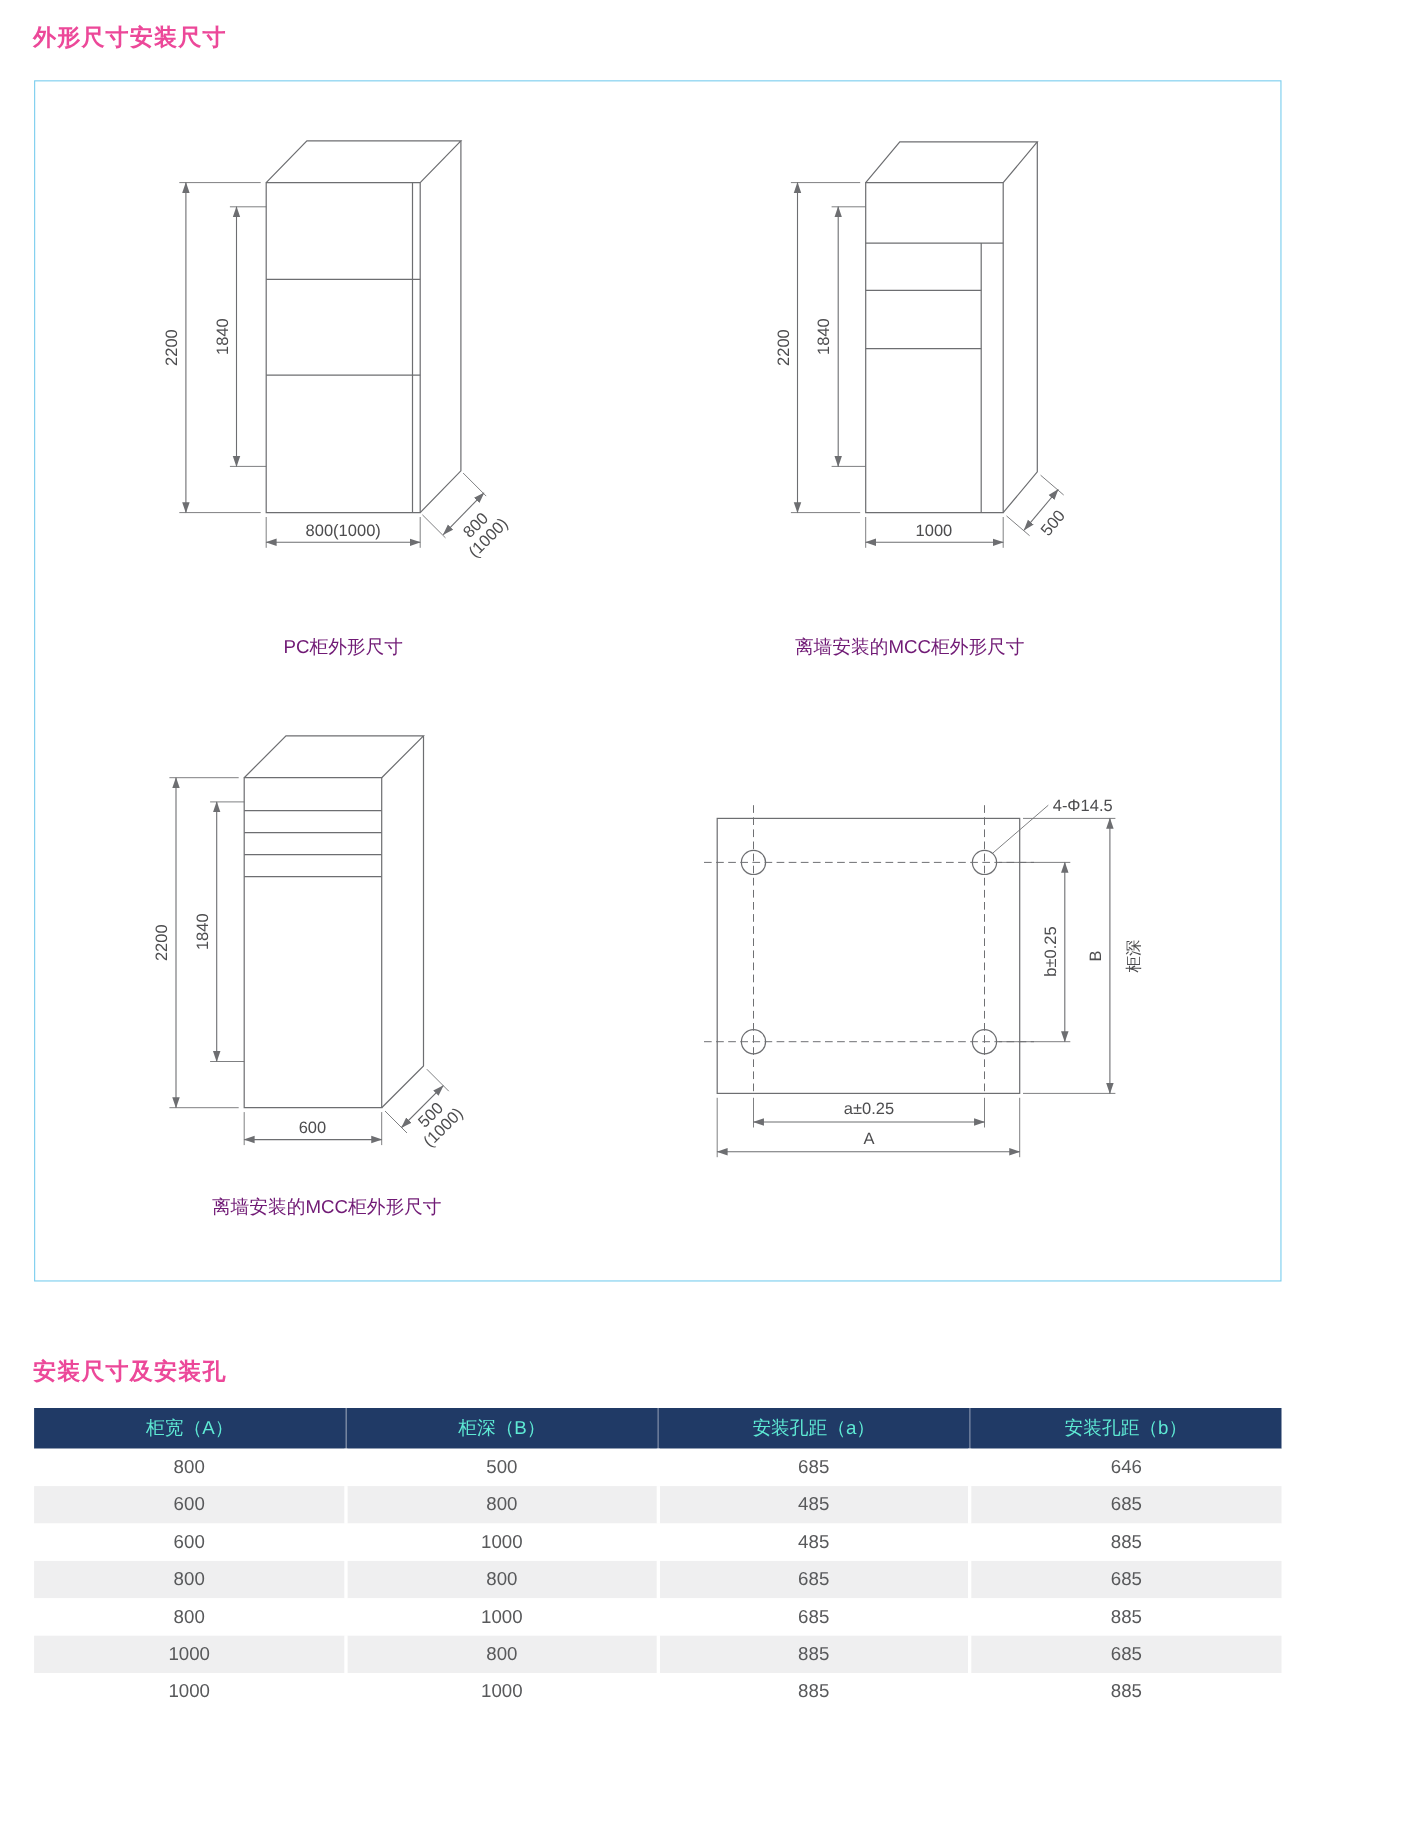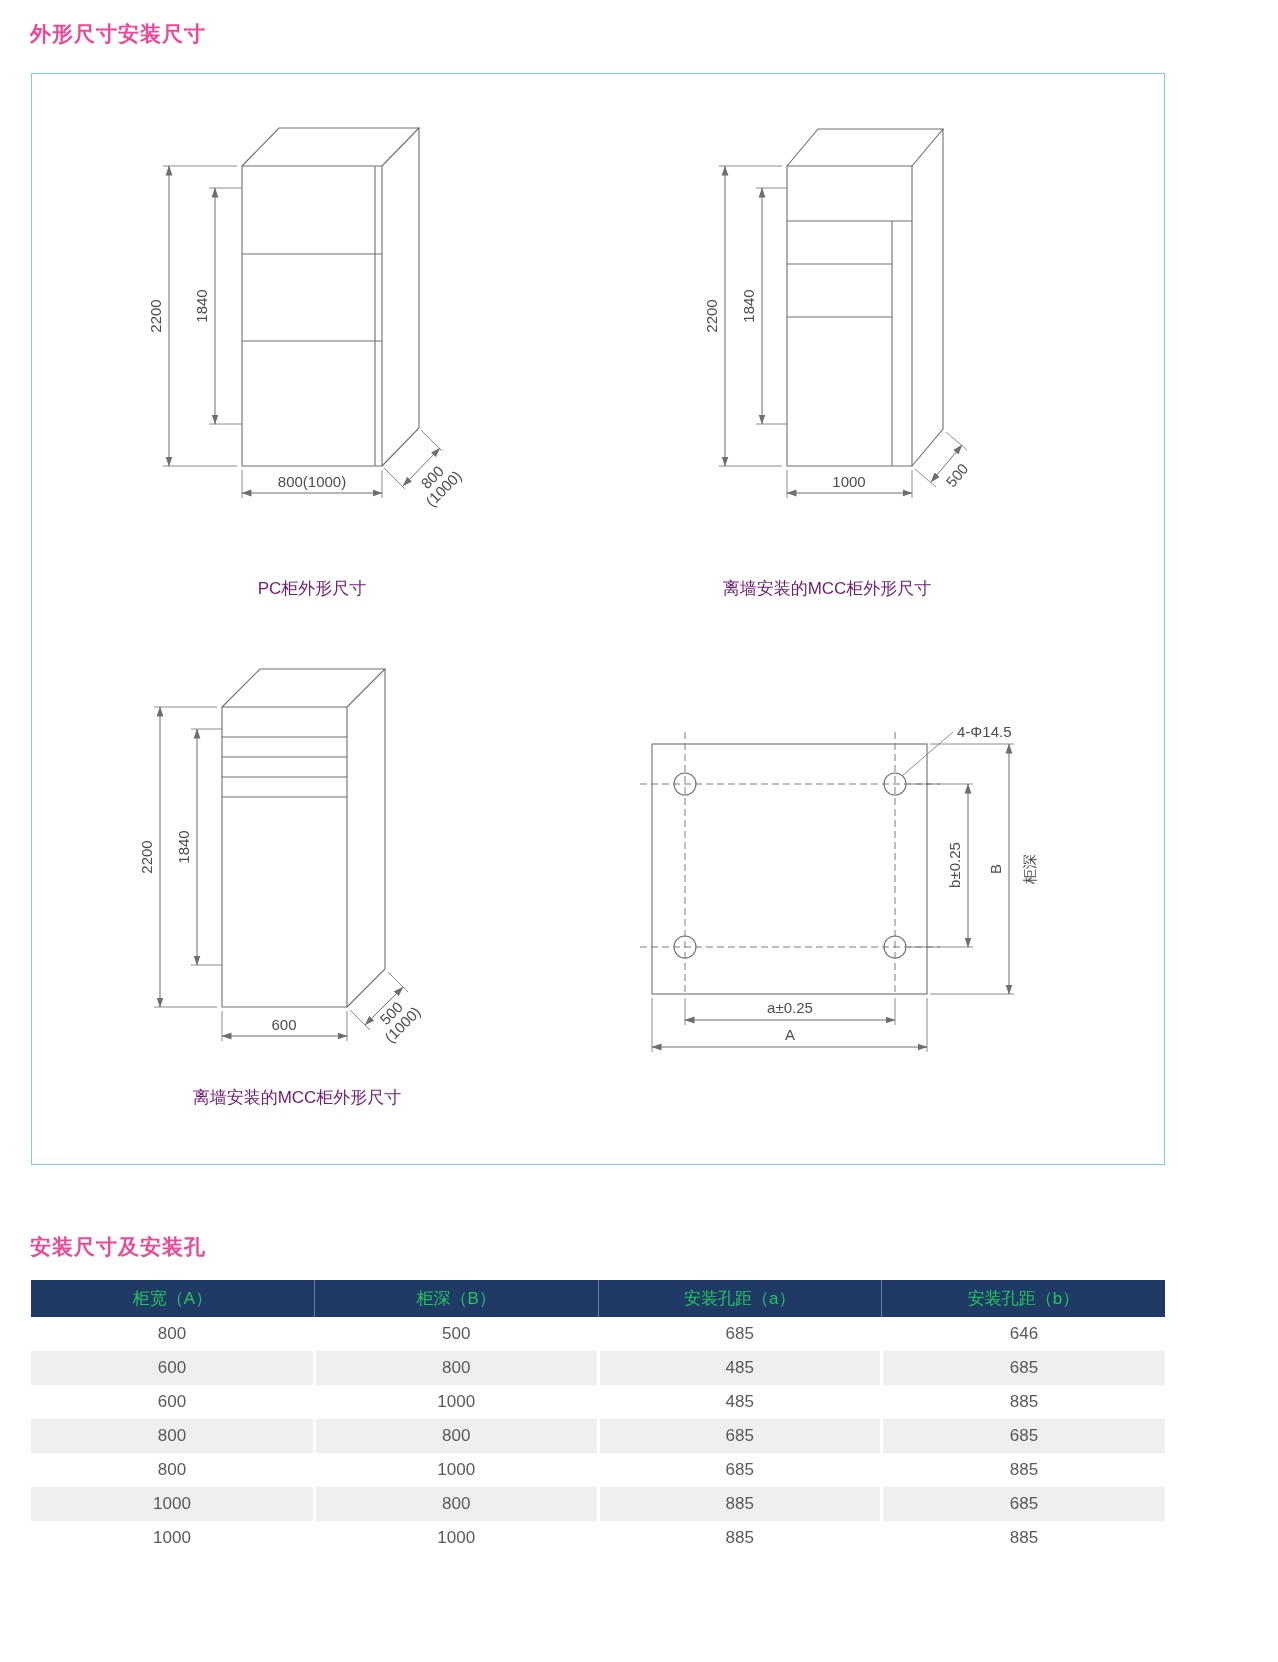--- a/index.html
+++ b/index.html
@@ -27,21 +27,21 @@
   .draw .ln  { stroke:#6d6e71; stroke-width:1.1; fill:none; }
   .draw .dim { stroke:#6d6e71; stroke-width:1;   fill:none; }
   .draw .ext { stroke:#6d6e71; stroke-width:0.8; fill:none; }
   .draw .dash{ stroke:#6d6e71; stroke-width:0.9; fill:none; stroke-dasharray:7 4; }
   .draw text { fill:#4d4d4f; font-size:15px; stroke:none; }
   .data-table {
     position:absolute; left:31px; top:1280px; width:1134px;
     border-collapse:collapse; table-layout:fixed;
   }
   .data-table th {
-    background:#203a66; color:#22c55e; font-weight:normal; font-size:17px;
+    background:#203a66; color:#5eead4; font-weight:normal; font-size:17px;
     height:37px; border-right:1px solid rgba(255,255,255,0.35);
   }
   .data-table th:last-child { border-right:none; }
   .data-table td {
     text-align:center; font-size:17px; color:#58595b; height:34px;
     border-right:3px solid #ffffff;
   }
   .data-table td:last-child { border-right:none; }
   .data-table tbody tr:nth-child(even) { background:#efeff0; }
   .data-table tbody tr:nth-child(odd)  { background:#ffffff; }

